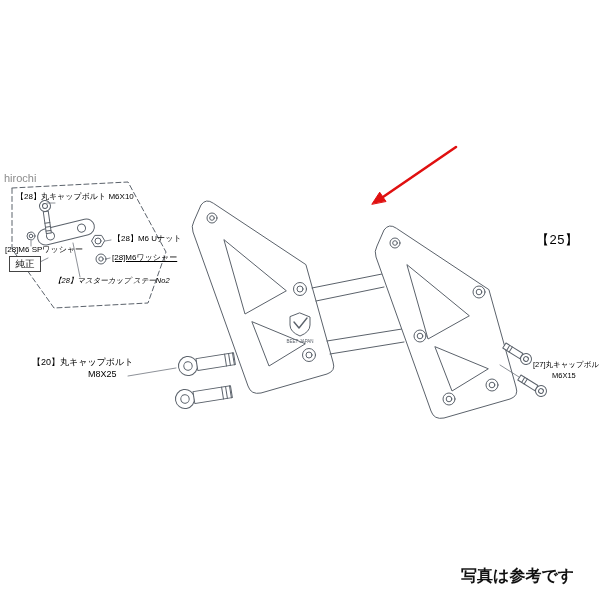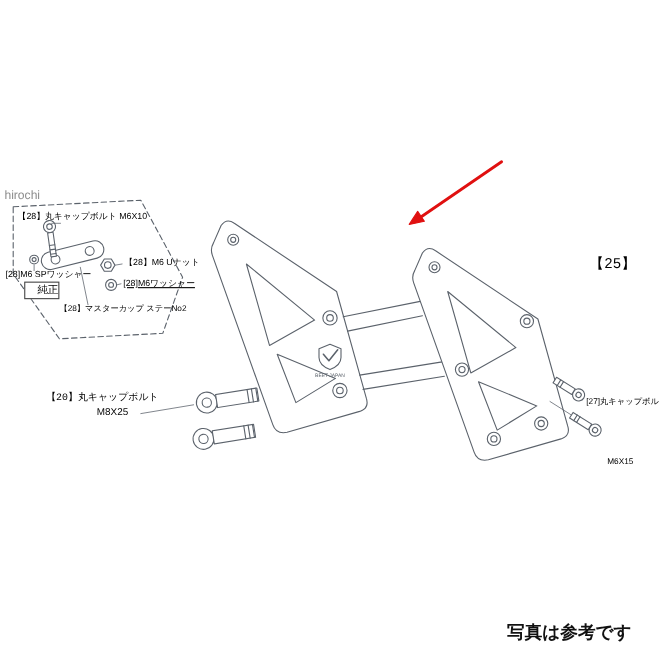--- a/index.html
+++ b/index.html
@@ -155,27 +155,27 @@
   <div class="lbl watermark" style="left:4px;top:172px;">hirochi</div>
 
   <div class="lbl tiny" style="left:16px;top:192px;">【28】丸キャップボルト M6X10</div>
 
   <div class="lbl tiny" style="left:5px;top:245px;">[28]M6 SPワッシャー</div>
 
   <div class="lbl tiny" style="left:113px;top:234px;text-align:right;">【28】M6 Uナット</div>
 
   <div class="lbl tiny" style="left:112px;top:253px;text-decoration:underline;">[28]M6ワッシャー</div>
 
-  <div class="lbl badge" style="left:22px;top:256px;text-align:right;">純正</div>
+  <div class="lbl badge" style="left:9px;top:256px;">純正</div>
 
-  <div class="lbl tiny2" style="left:54px;top:277px;">【28】マスターカップ ステーNo2</div>
+  <div class="lbl tiny2" style="left:54px;top:277px;font-style:italic;">【28】マスターカップ ステーNo2</div>
 
   <div class="lbl callout-num" style="left:536px;top:233px;">【25】</div>
 
-  <div class="lbl small" style="left:42px;top:357px;font-family:Liberation Mono, monospace;">【20】丸キャップボルト</div>
+  <div class="lbl small" style="left:32px;top:357px;">【20】丸キャップボルト</div>
   <div class="lbl small" style="left:88px;top:369px;">M8X25</div>
 
   <div class="lbl tiny2" style="left:533px;top:361px;">[27]丸キャップボルト</div>
-  <div class="lbl tiny2" style="left:552px;top:372px;margin-top:44px;">M6X15</div>
+  <div class="lbl tiny2" style="left:552px;top:372px;">M6X15</div>
 
   <div class="lbl footer-note" style="left:461px;top:567px;">写真は参考です</div>
 
 </div>
 
 </body></html>

